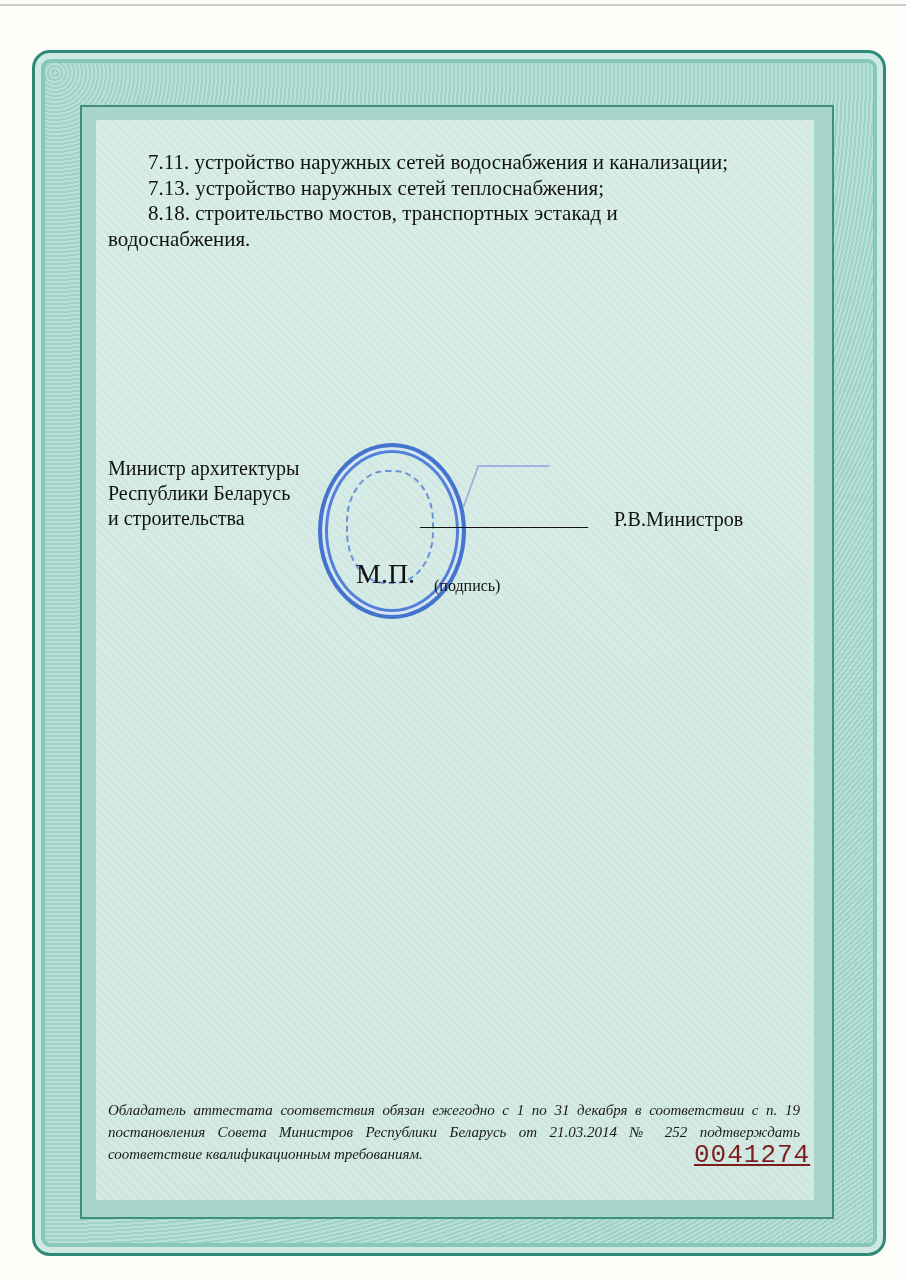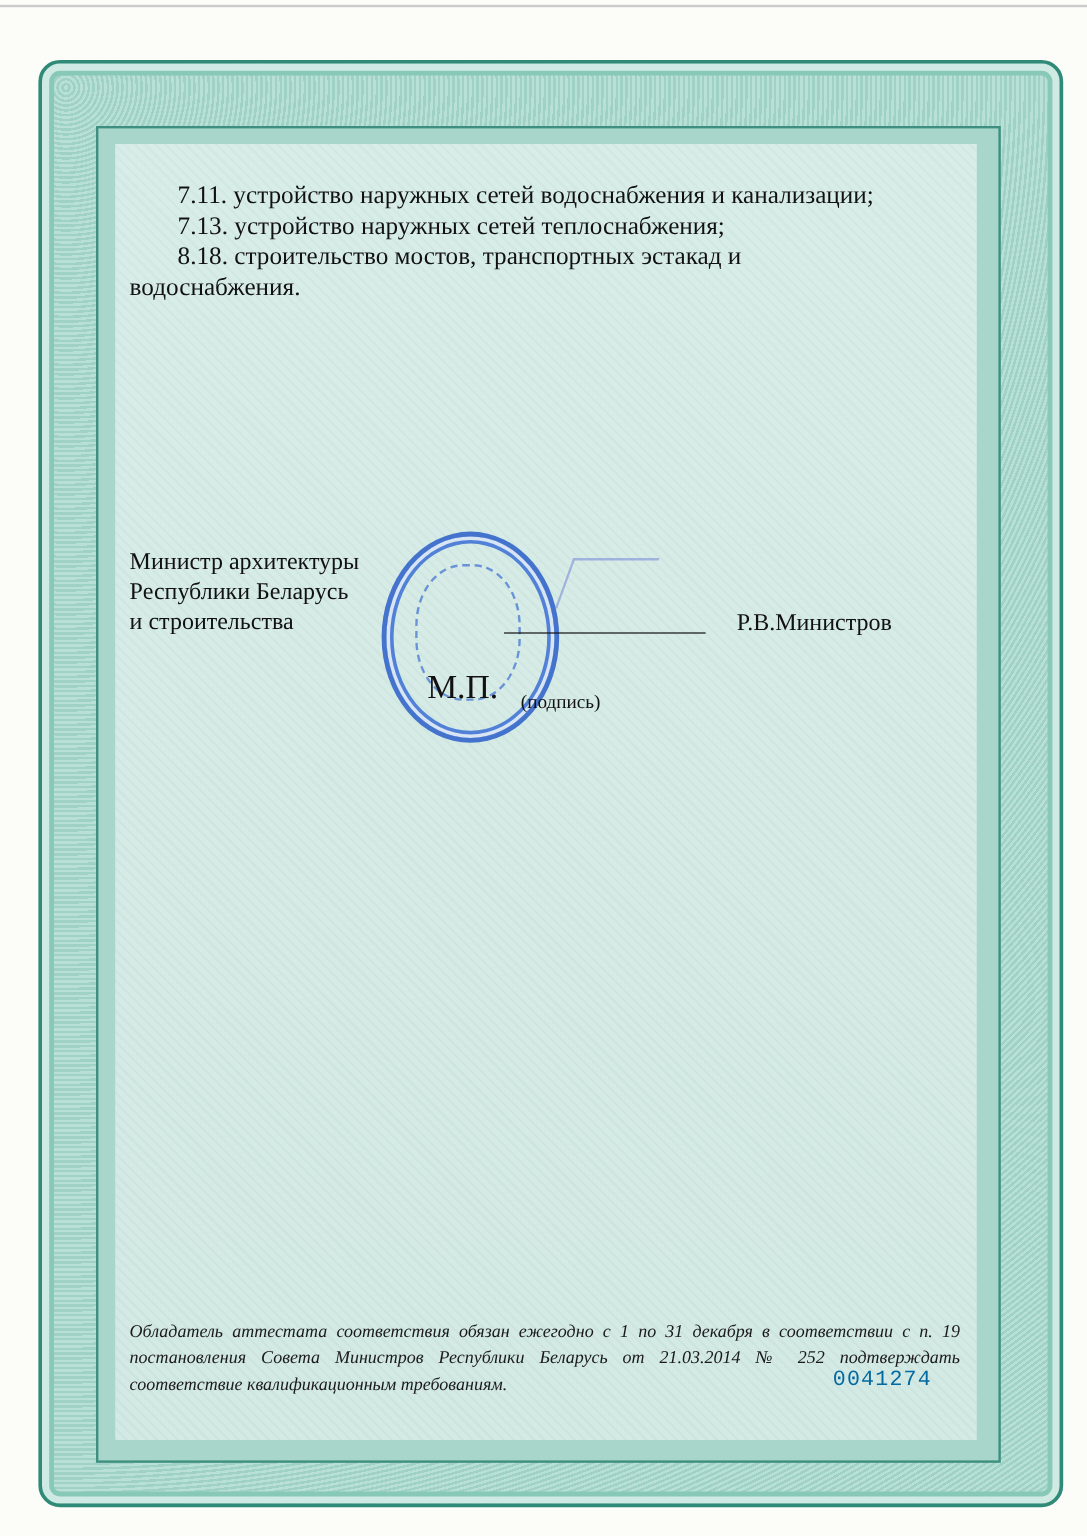--- a/index.html
+++ b/index.html
@@ -21,21 +21,21 @@
   .sig-line { position:absolute; left:420px; top:527px; width:168px; height:1px; background:#111; }
   .sig-label { position:absolute; left:434px; top:533px; font-size:16px; color:#111;margin-top:44px; }
   .sig-name { position:absolute; left:614px; top:508px; font-size:20px; color:#111; }
   .mp { position:absolute; left:356px; top:558px; font-size:28px; color:#111; }
   .seal { position:absolute; left:318px; top:443px; width:140px; height:168px; border-radius:50%;
     border:4px solid #2b5fc9; box-shadow: inset 0 0 0 3px #d9e4f7, inset 0 0 0 6px #3b6fd6; opacity:0.85; }
   .seal-emblem { position:absolute; left:346px; top:470px; width:84px; height:110px; border-radius:45%;
     border:2px dashed #3c6fd2; opacity:0.7; }
   .scribble { position:absolute; left:470px; top:465px; width:70px; height:40px; border-left:2px solid #7c8fd6; border-top:2px solid #7c8fd6; transform:skewX(-20deg); opacity:0.6; }
   .notice { position:absolute; left:108px; top:1099px; width:692px; font-size:15px; line-height:22px; font-style:italic; color:#1a1a1a; text-align:justify; }
-  .serial { position:absolute; left:694px; top:1140px; font-family:"Liberation Mono", monospace; font-size:18px; color:#0369a1; letter-spacing:1px; }
+  .serial { position:absolute; left:694px; top:1140px; font-family:"Liberation Mono", monospace; font-size:26px; color:#7f1d1d; letter-spacing:1px;text-decoration:underline; }
 </style>
 </head>
 <body>
 
 <div class="topline"></div>
 <div class="outer"></div>
 <div class="inner-border"></div>
 <div class="inner"></div>
 
 <div class="body-text">

